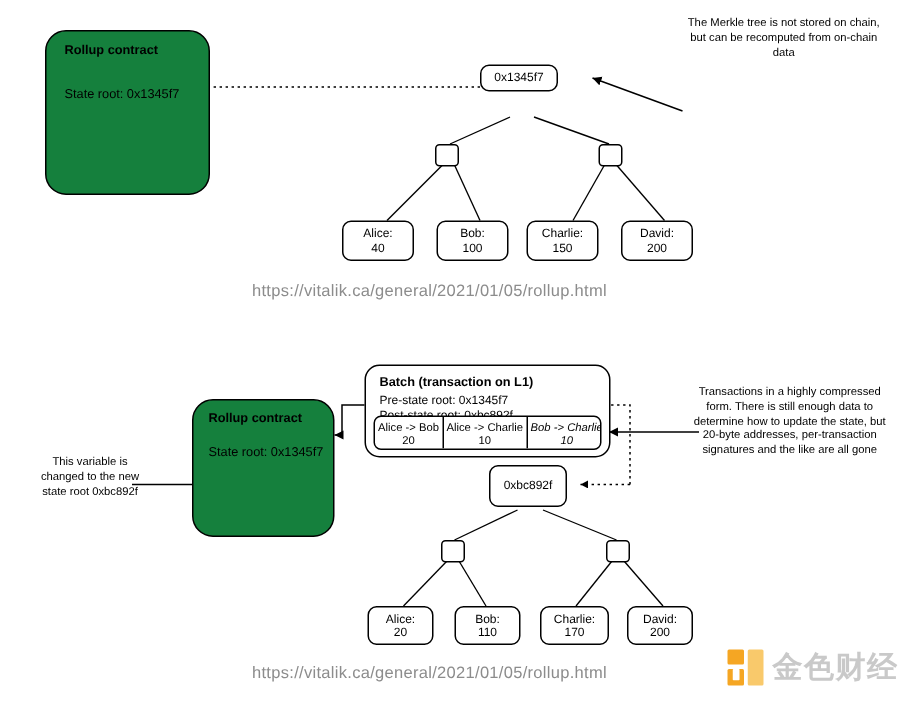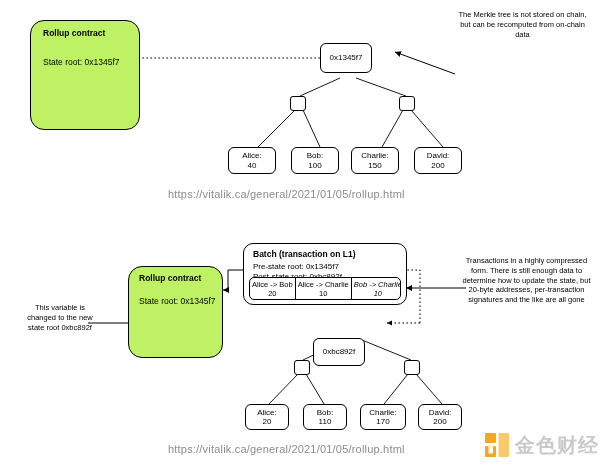--- a/index.html
+++ b/index.html
@@ -35,21 +35,21 @@
     justify-content: center;
     text-align: center;
     line-height: 1.15;
   }
   
   .contract-box {
     position: absolute;
     box-sizing: border-box;
     border: 1px solid #000000;
     border-radius: 14px;
-    background: #bef264;
+    background: #15803d;
   }
   .contract-title {
     position: absolute;
     left: 12px;
     top: 7px;
     font-size: 8.5px;
     font-weight: bold;
     white-space: nowrap;
   }
   .contract-var {
@@ -194,21 +194,21 @@
     <path d="M306,374 L324,404" stroke="#000000" stroke-width="0.9" fill="none"></path>
     <path d="M408,374 L384,404" stroke="#000000" stroke-width="0.9" fill="none"></path>
     <path d="M416,374 L442,404" stroke="#000000" stroke-width="0.9" fill="none"></path>
   </svg>
 
   <div class="contract-box" style="left:30px; top:20px; width:110px; height:110px;">
     <div class="contract-title">Rollup contract</div>
     <div class="contract-var" style="top:36px;">State root: 0x1345f7</div>
   </div>
 
-  <div class="node hash-node" style="left:320px; top:43px; width:52px; height:30px;">
+  <div class="node hash-node" style="left:320px; top:43px; width:52px; height:18px;">
     <span>0x1345f7</span>
   </div>
 
   <div class="node inner-node" style="left:290px; top:96px; width:16px; height:15px;"></div>
   <div class="node inner-node" style="left:399px; top:96px; width:16px; height:15px;"></div>
 
   <div class="node leaf" style="left:228px; top:147px; width:48px; height:27px;">
     <span class="ln">Alice:</span>
     <span class="ln">40</span>
   </div>
@@ -248,21 +248,21 @@
     <div class="tx-cell">
       <div>Alice -&gt; Charlie</div>
       <div>10</div>
     </div>
     <div class="tx-cell">
       <div>Bob -&gt; Charlie</div>
       <div>10</div>
     </div>
   </div>
 
-  <div class="node hash-node" style="left:313px; top:310px; width:52px; height:28px;margin-top:28px;">
+  <div class="node hash-node" style="left:326px; top:310px; width:52px; height:28px;">
     <span>0xbc892f</span>
   </div>
 
   <div class="node inner-node" style="left:294px; top:360px; width:16px; height:15px;"></div>
   <div class="node inner-node" style="left:404px; top:360px; width:16px; height:15px;"></div>
 
   <div class="node leaf" style="left:245px; top:404px; width:44px; height:26px;">
     <span class="ln">Alice:</span>
     <span class="ln">20</span>
   </div>

